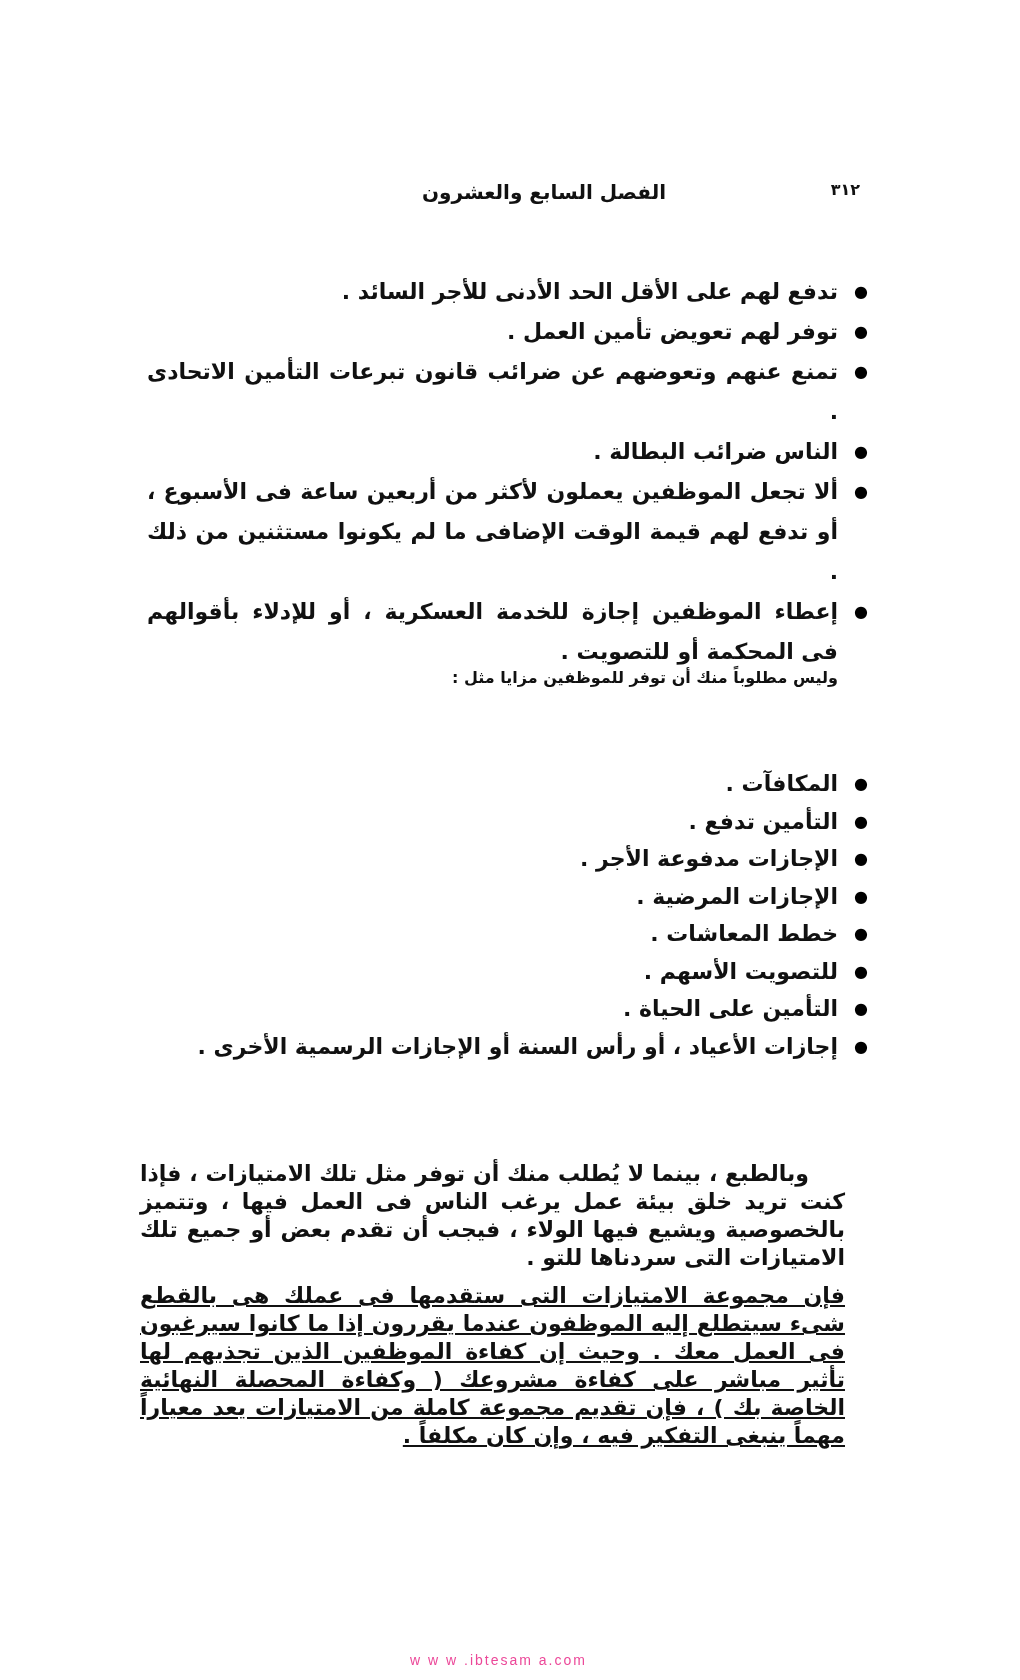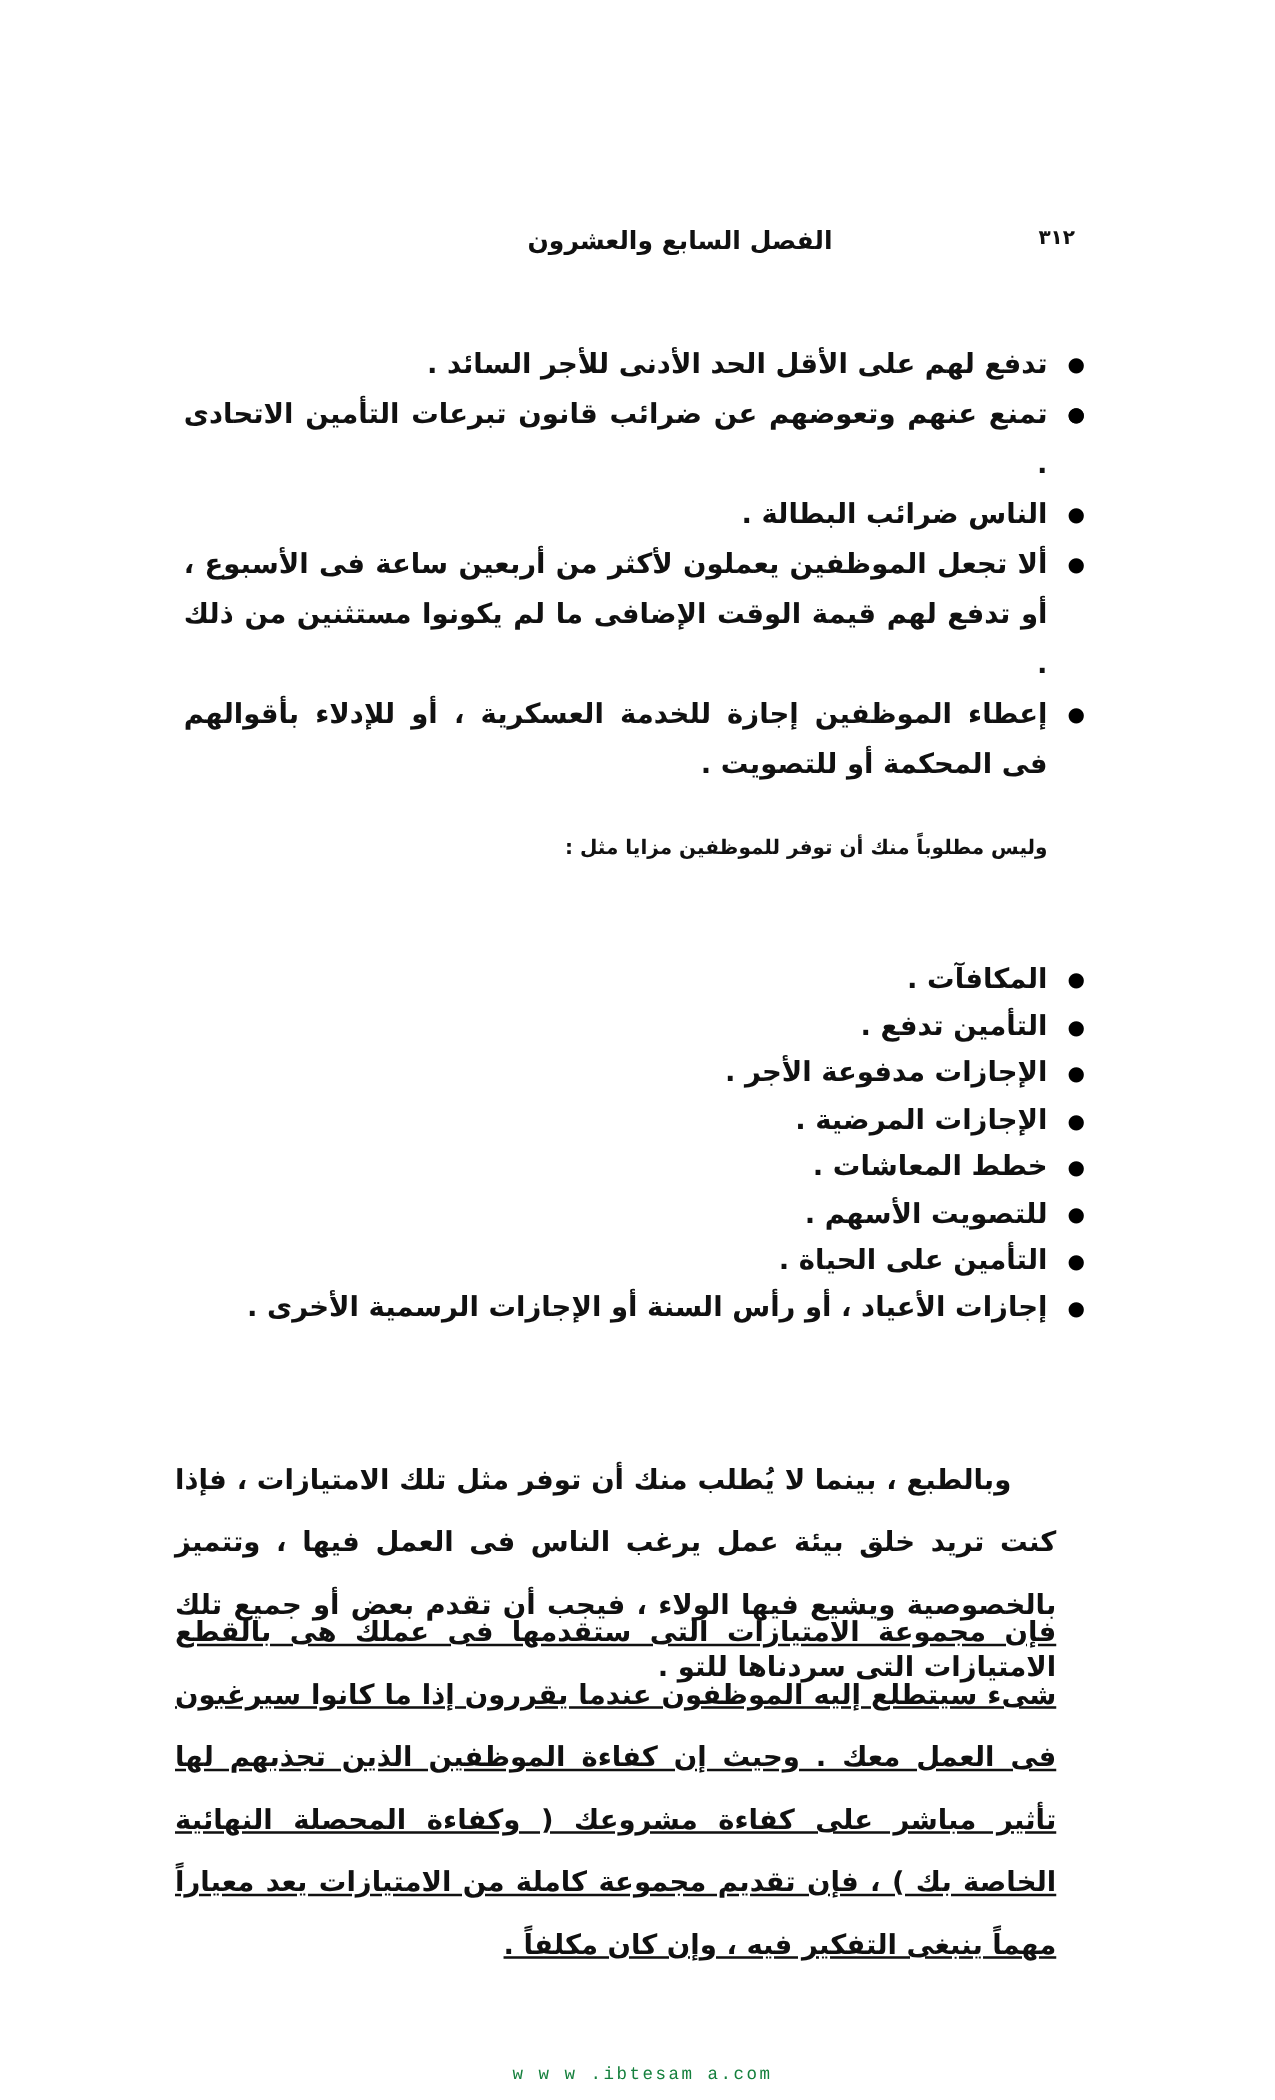--- a/index.html
+++ b/index.html
@@ -85,50 +85,50 @@
       font-size: 16px;
       font-weight: bold;
     }
     .para {
       position: absolute;
       left: 140px;
       width: 705px;
       direction: rtl;
       font-size: 22px;
       font-weight: bold;
-      line-height: 50px;
+      line-height: 28px;
       text-align: justify;
       text-align-last: right;
       margin: 0;
     }
     .para-1 { top: 1160px; text-indent: 36px; }
     .para-2 { top: 1282px; text-indent: 0; text-decoration: underline; }
     .watermark {
       position: absolute;
       top: 1652px;
       left: 410px;
-      font-family: Liberation Mono, monospace;
+      font-family: Liberation Sans, sans-serif;
       font-size: 14px;
-      color: #15803d;
+      color: #ec4899;
       letter-spacing: 2px;
     }
   </style>
 </head>
 <body>
 
 <div class="page">
 
   <div class="header">
     <span class="page-number">٣١٢</span>
     <span class="chapter-title">الفصل السابع والعشرون</span>
   </div>
 
   <ul class="list list-a">
     <li><span class="bullet">●</span><span>تدفع لهم على الأقل الحد الأدنى للأجر السائد .</span></li>
-    <li><span class="bullet">●</span></li>
+    <li><span class="bullet">●</span><span>توفر لهم تعويض تأمين العمل .</span></li>
     <li><span class="bullet">●</span><span>تمنع عنهم وتعوضهم عن ضرائب قانون تبرعات التأمين الاتحادى .</span></li>
     <li><span class="bullet">●</span><span>الناس ضرائب البطالة .</span></li>
     <li><span class="bullet">●</span><span>ألا تجعل الموظفين يعملون لأكثر من أربعين ساعة فى الأسبوع ، أو تدفع لهم قيمة الوقت الإضافى ما لم يكونوا مستثنين من ذلك .</span></li>
     <li><span class="bullet">●</span><span>إعطاء الموظفين إجازة للخدمة العسكرية ، أو للإدلاء بأقوالهم فى المحكمة أو للتصويت .</span></li>
   </ul>
 
   <div class="intro">وليس مطلوباً منك أن توفر للموظفين مزايا مثل :</div>
 
   <ul class="list list-b">
     <li><span class="bullet">●</span><span>المكافآت .</span></li>

